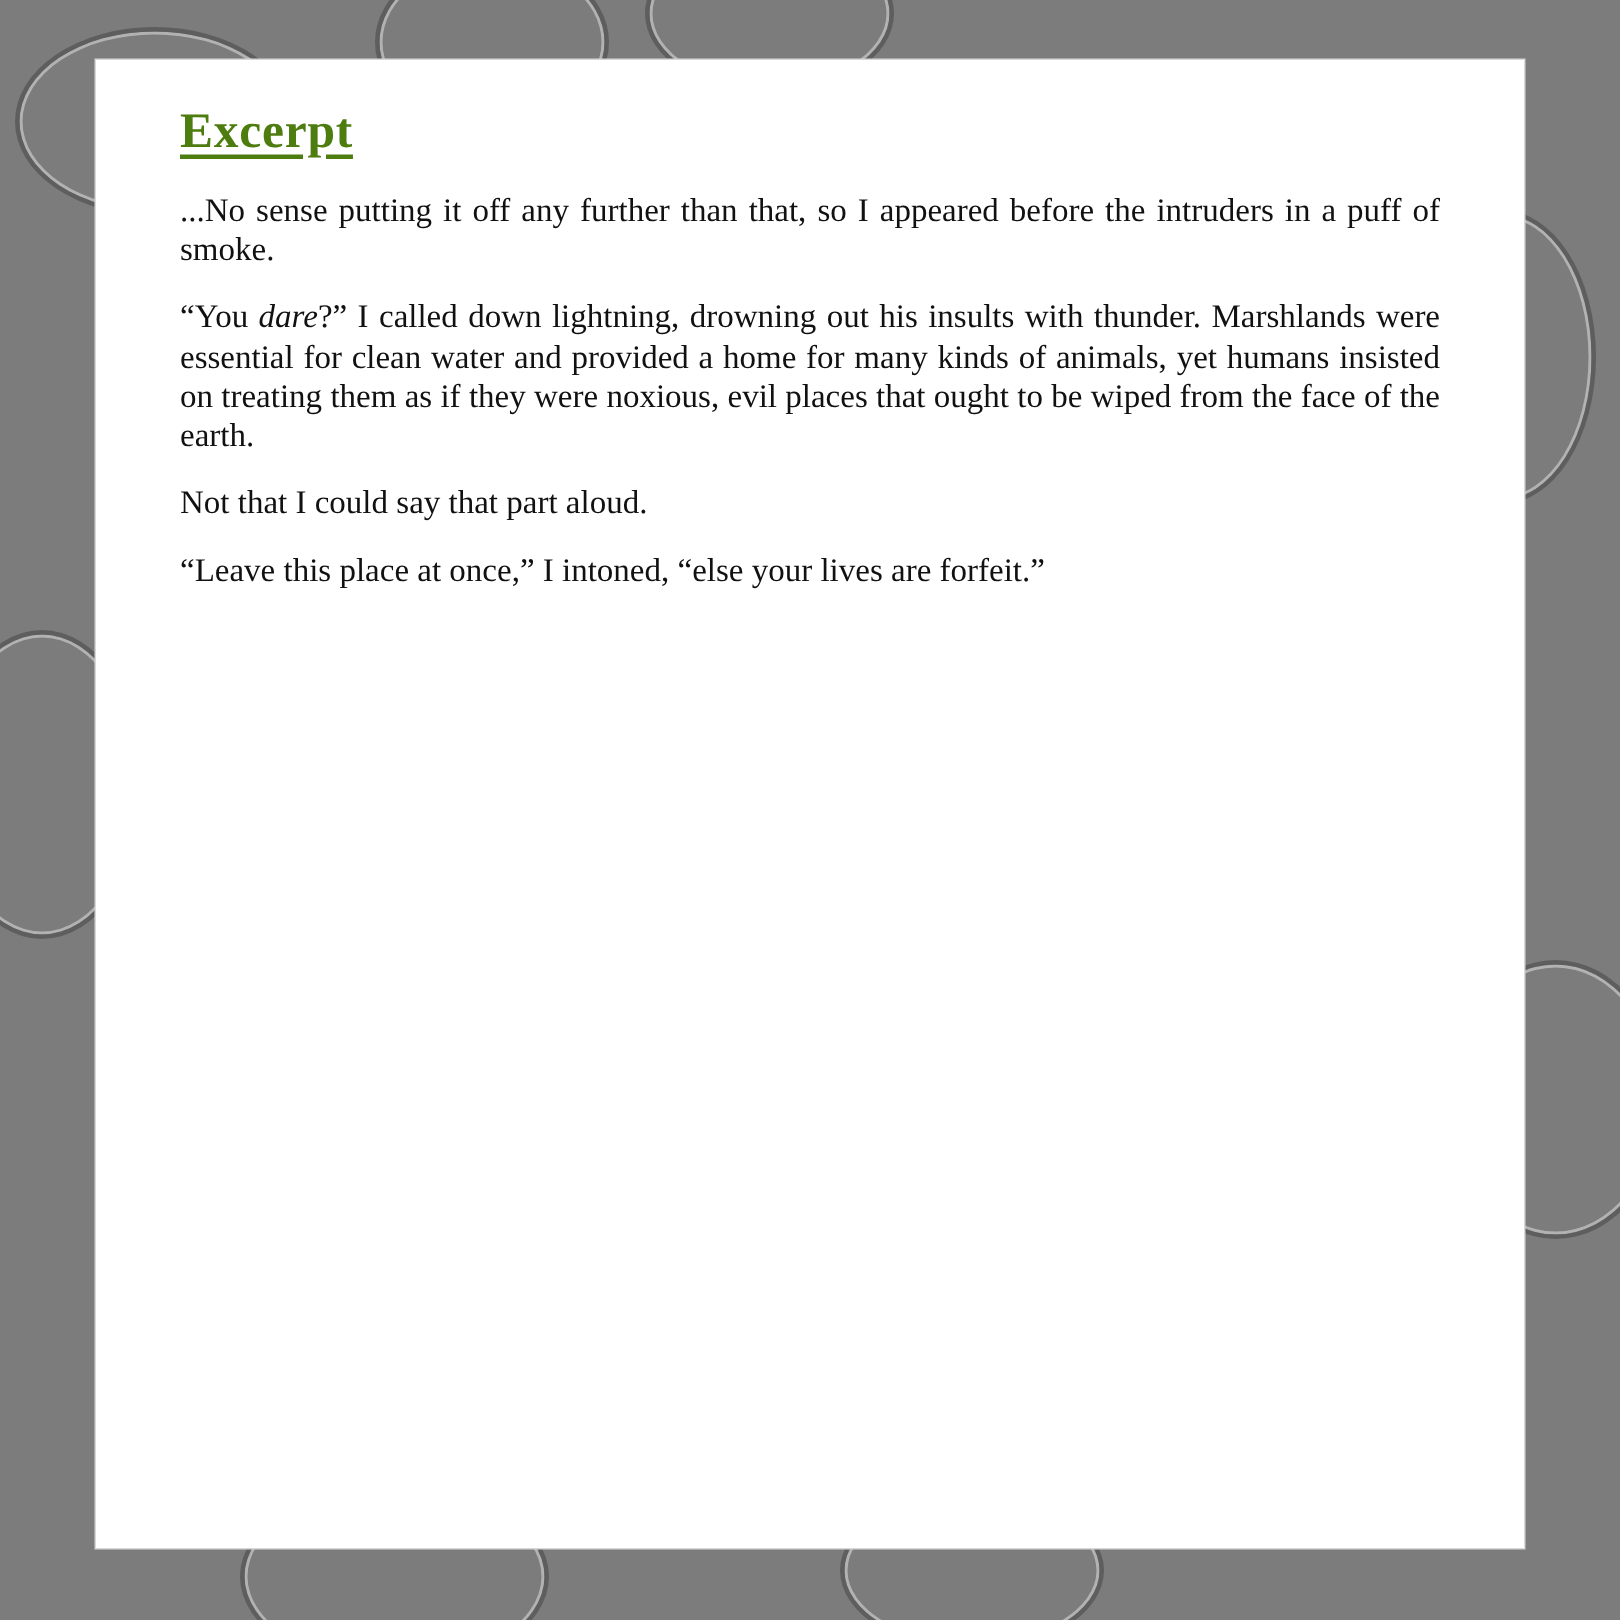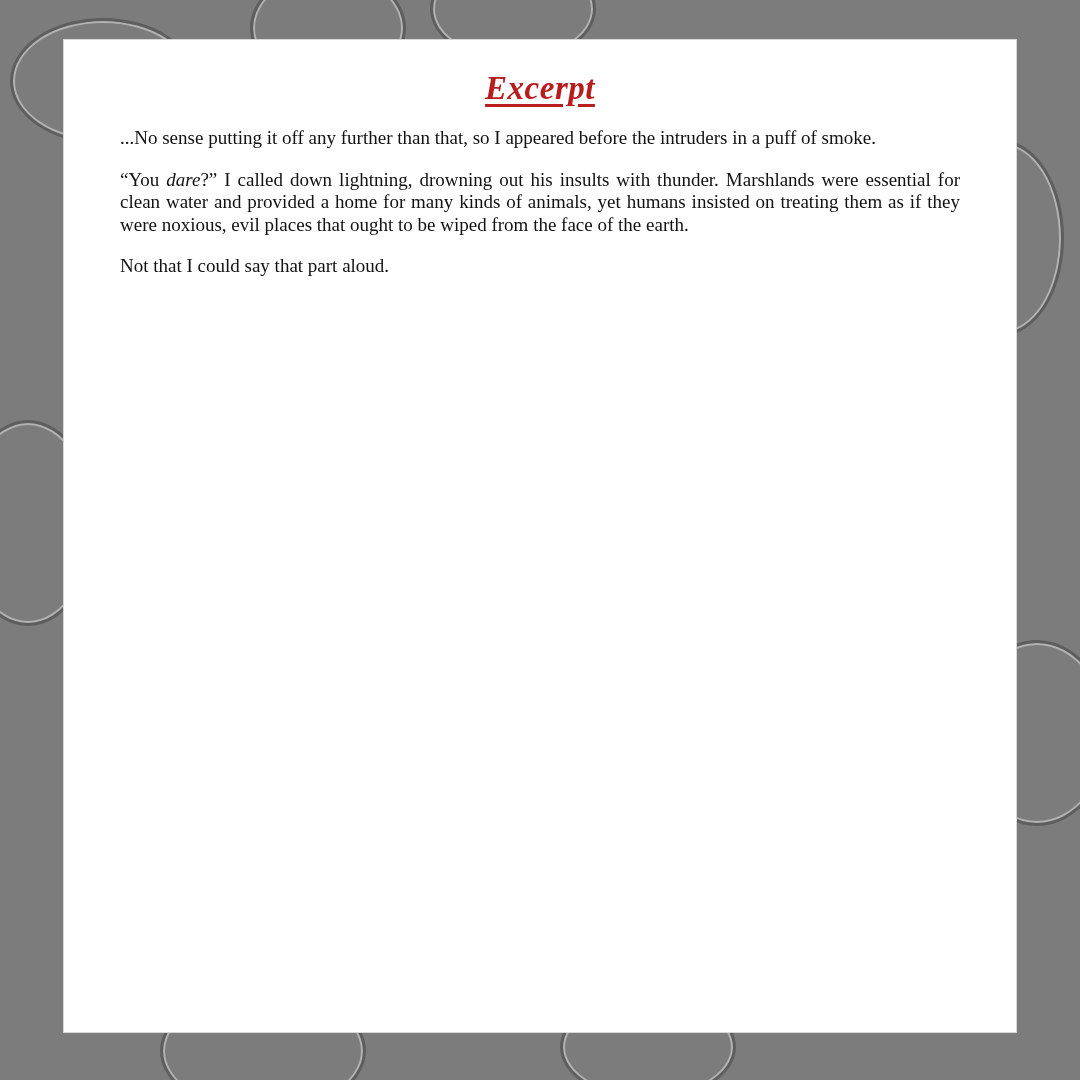--- a/index.html
+++ b/index.html
@@ -61,33 +61,32 @@
     top: 40px;
     width: 952px;
     height: 992px;
     background: #ffffff;
     box-sizing: border-box;
     padding: 26px 56px 0 56px;
     box-shadow: 0 0 0 1px #d8d8d8;
   }
 
   #excerpt-title {
-    text-align: center;
-    font-style: italic;
+    text-align: left;
     font-weight: 700;
     font-size: 33px;
     letter-spacing: 0.5px;
     text-decoration: underline;
     text-underline-offset: 5px;
     margin: 4px 0 20px 0;
-    color: #b91c1c;
+    color: #4d7c0f;
   }
 
   .para {
-    font-size: 19px;
+    font-size: 22px;
     line-height: 1.19;
     text-align: justify;
     color: #111;
     margin: 0 0 19px 0;
     hyphens: none;
   }
   .para:last-child { margin-bottom: 0; }
   .para.left { text-align: left; }
   .para em { font-style: italic; margin-top: 28px; }
 </style>
@@ -107,15 +106,16 @@
     <div class="vine" style="left:430px; top:-44px; width:160px; height:100px;"></div>
   </div>
 
   <div id="paper">
 
     <h1 id="excerpt-title">Excerpt</h1>
 
     <p class="para">...No sense putting it off any further than that, so I appeared before the intruders in a puff of smoke.</p>
     <p class="para"><span>“You </span><em>dare</em><span>?” I called down lightning, drowning out his insults with thunder. Marshlands were essential for clean water and provided a home for many kinds of animals, yet humans insisted on treating them as if they were noxious, evil places that ought to be wiped from the face of the earth.</span></p>
     <p class="para left">Not that I could say that part aloud.</p>
+    <p class="para left">“Leave this place at once,” I intoned, “else your lives are forfeit.”</p>
 
   </div>
 </div>
 
 </body></html>

